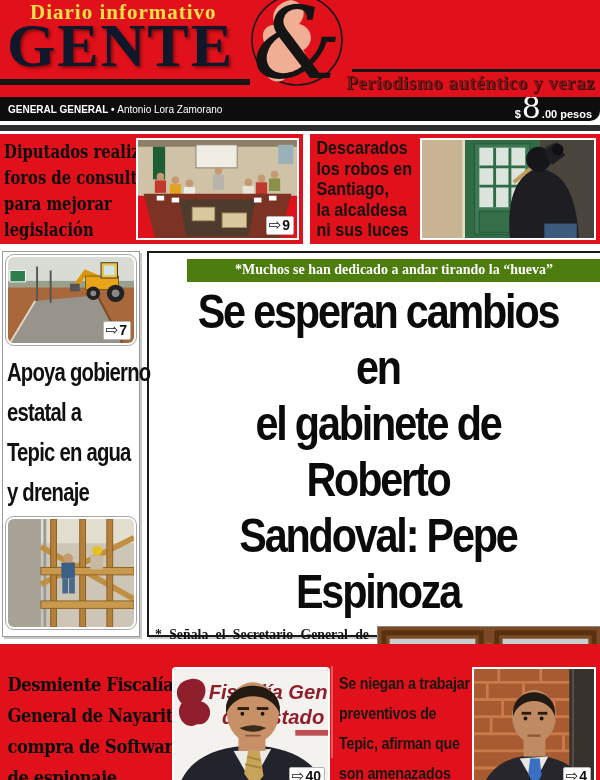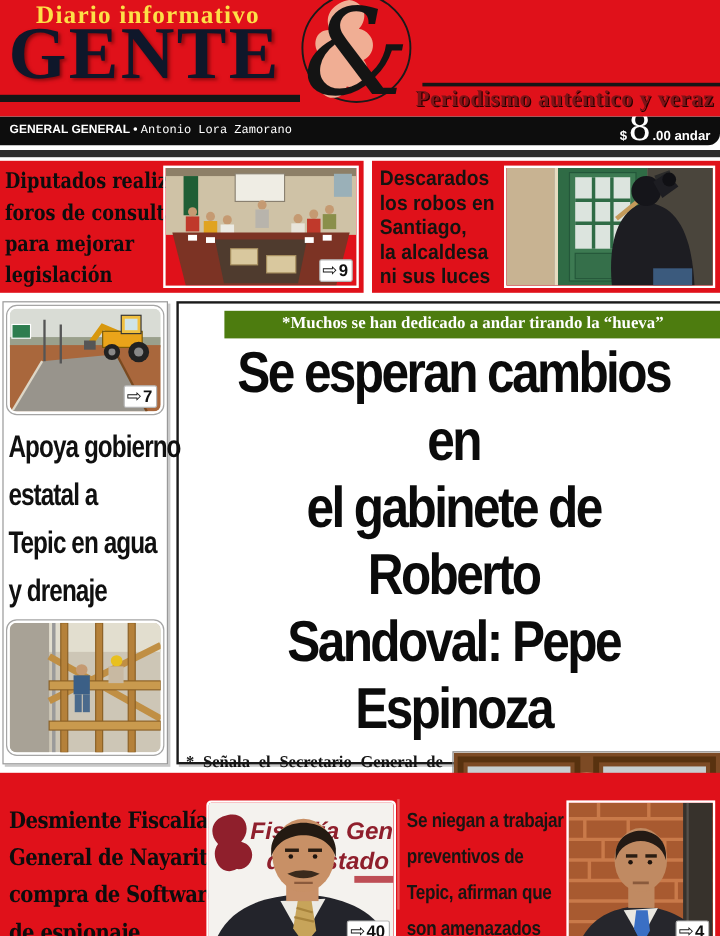--- a/index.html
+++ b/index.html
@@ -13,21 +13,21 @@
   .mh-title-left { position: absolute; left: 7px; top: 12px; font: bold 62px/66px "Liberation Serif", serif; color: #0f172a; letter-spacing: 2px; text-shadow: 2px 2px 3px rgba(60,0,0,.55); }
   .mh-title-right { position: absolute; left: 349px; top: 8px; font: bold 66px/70px "Liberation Serif", serif; color: #fff; letter-spacing: 1px; text-shadow: 2px 2px 3px rgba(60,0,0,.55); }
   .mh-emblem { position: absolute; left: 233px; top: -6px; width: 128px; height: 104px; }
   .mh-bar-left { position: absolute; left: 0; top: 79px; width: 250px; height: 6px; background: #161616; }
   .mh-bar-right { position: absolute; left: 352px; right: 0; top: 69px; height: 3px; background: #161616; }
   .mh-tagline { position: absolute; right: 5px; top: 72px; font: bold 19px "Liberation Serif", serif; color: var(--tagline-maroon, #7d1418); text-shadow: 1px 1px 0 #2a0000; letter-spacing: .5px; margin-left: 40px; }
 
   
   .info-bar { height: 24px; background: #0d0d0d; color: #fff; display: flex; align-items: center; justify-content: space-between; padding: 0 8px; border-radius: 0 0 10px 0; }
   .director { font: bold 10px "Liberation Sans", sans-serif; white-space: nowrap; }
-  .director .name { font-weight: normal; font-family: Liberation Mono, monospace; }
+  .director .name { font-weight: normal; }
   .dateline { font: bold 9.5px "Liberation Sans", sans-serif; white-space: nowrap; }
   .price { display: flex; align-items: baseline; font: bold 11px "Liberation Sans", sans-serif; white-space: nowrap; }
   .price .big { font: 400 30px/18px "DejaVu Serif", serif; margin: 0 1px; }
   .gap1 { height: 4px; }
   .rule { height: 6px; background: #2e2e2e; }
 
   
   .top-row { margin-top: 3px; height: 110px; display: flex; gap: 7px; }
   .red-block { background: var(--brand-red, #e0111a); position: relative; height: 100%; }
   .art-tl { width: 303px; }
@@ -91,21 +91,21 @@
 
   <div class="info-bar">
     <div class="director">
       <span>GENERAL GENERAL</span>
       <span>•</span>
       <span class="name">Antonio Lora Zamorano</span>
     </div>
     <div class="price">
       <span>$</span>
       <span class="big">8</span>
-      <span>.00 andar</span>
+      <span>.00 pesos</span>
     </div>
   </div>
   <div class="gap1"></div>
   <div class="rule"></div>
 
   <section class="top-row">
 
     <article class="red-block art-tl">
       <div class="tl-headline">
         <div class="hl-line">Diputados realizan</div>

